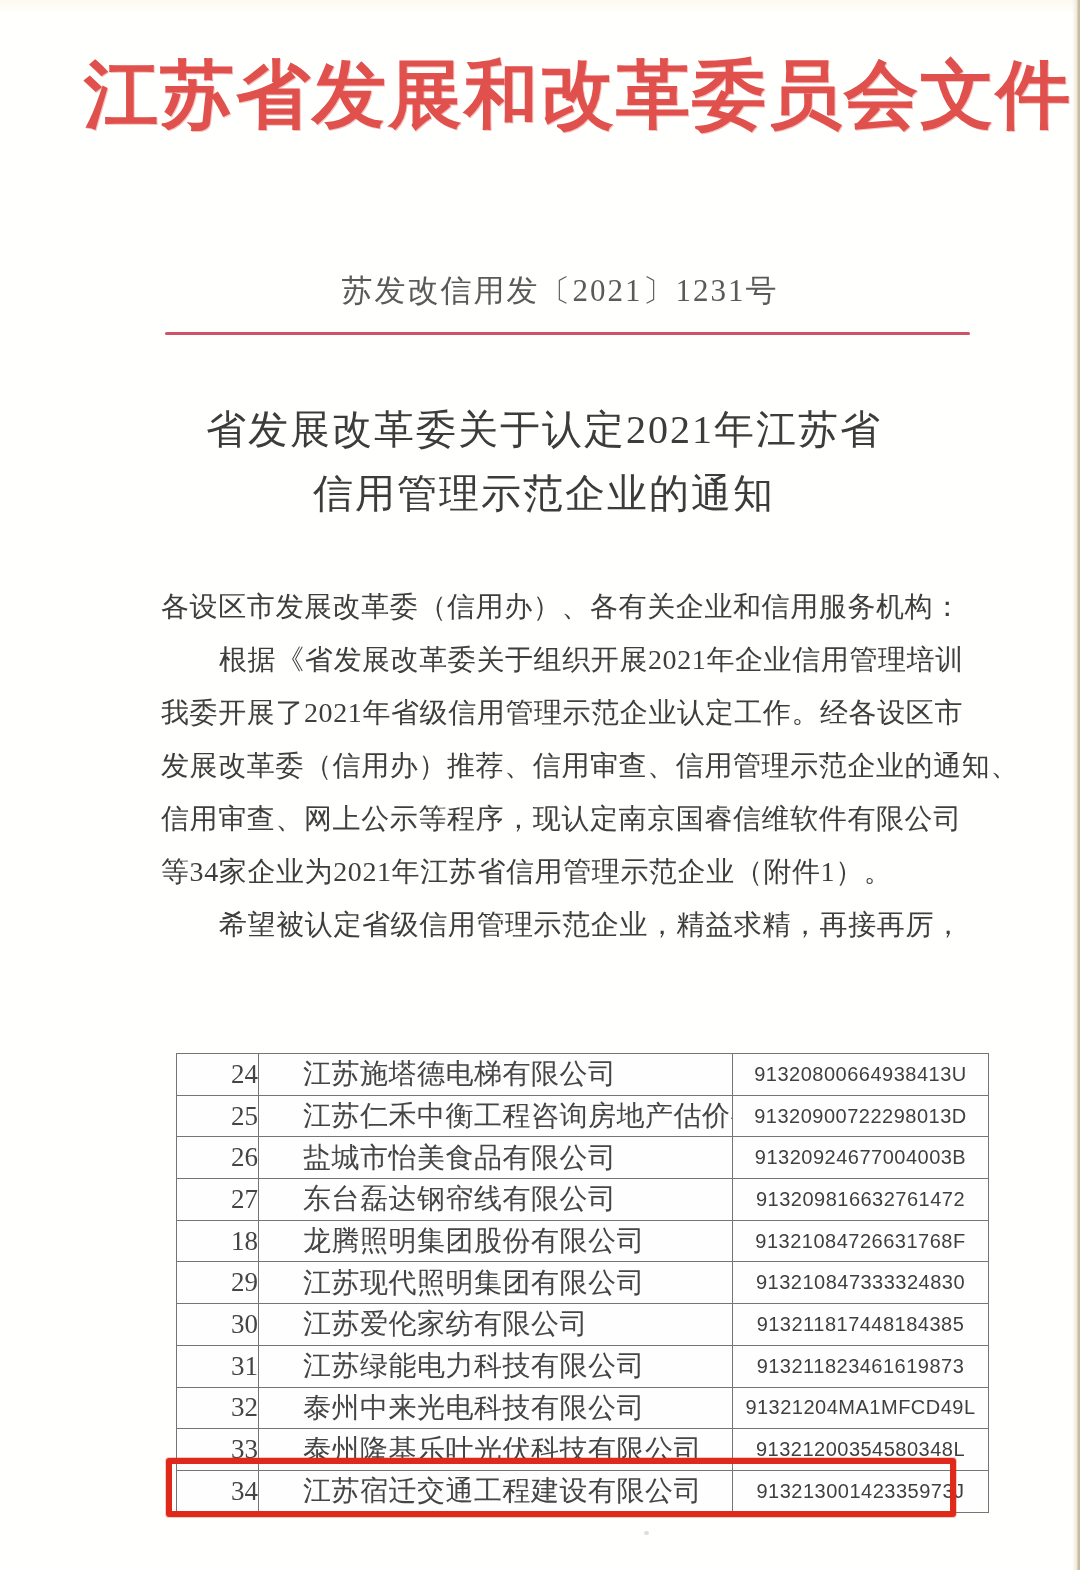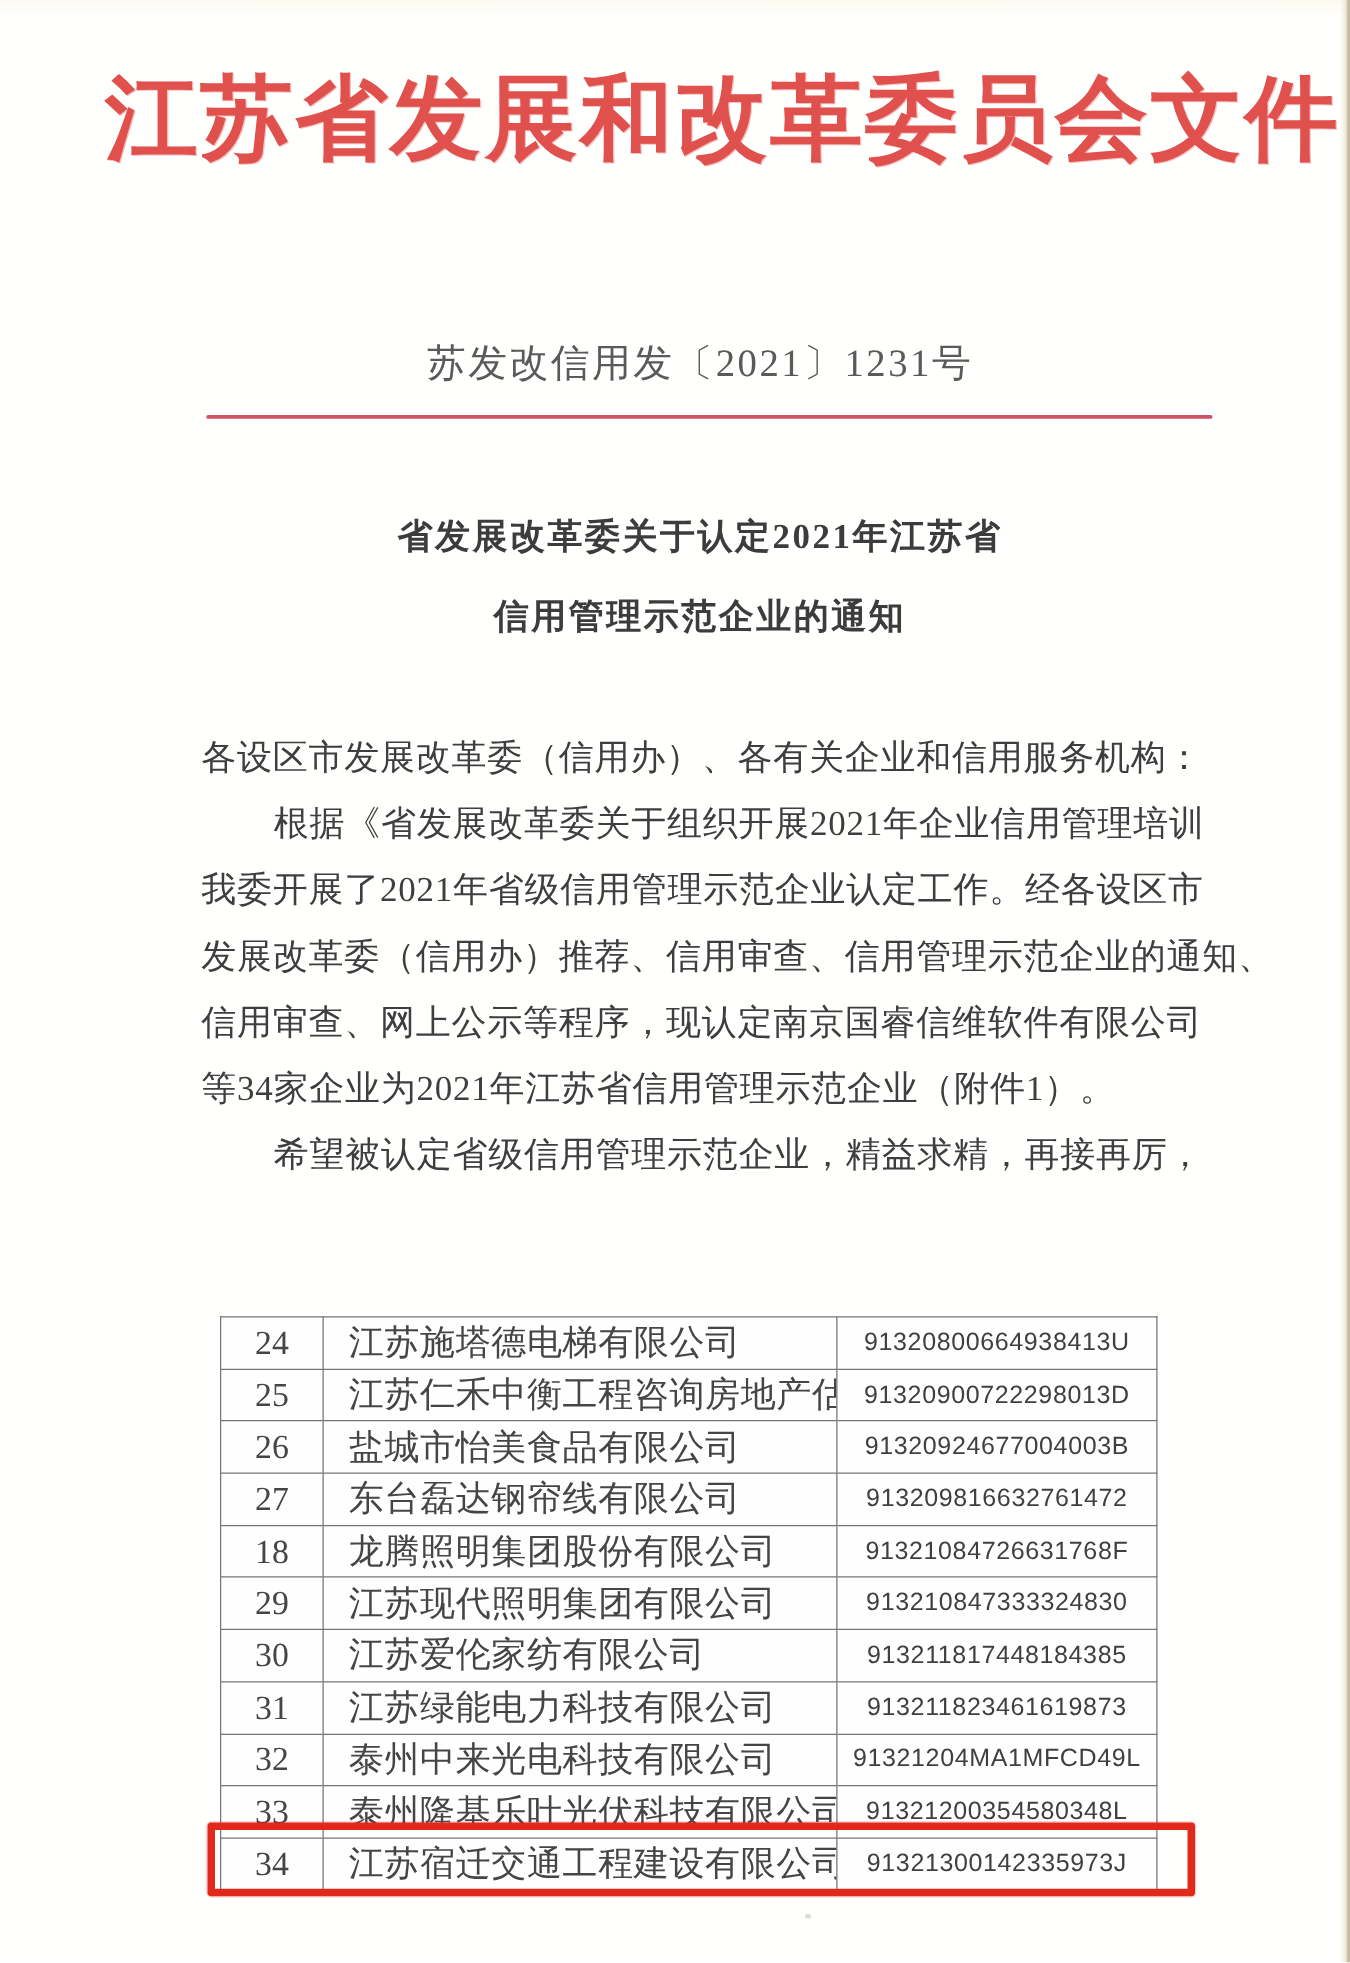--- a/index.html
+++ b/index.html
@@ -44,23 +44,23 @@
     font-size: 31px; letter-spacing: 2px; color: #5a5a5a;
   }
 
   .red-line {
     position: absolute; top: 332px; left: 165px; width: 805px; height: 3px;
     background: var(--separator-red, #cf5368);
     border-radius: 2px;
   }
 
   .notice-title {
-    position: absolute; top: 398px; left: 60px; width: 1000px;
+    position: absolute; top: 398px; left: 44px; width: 1000px;
     text-align: center; color: #3c3c3c;
-    font-size: 28px; font-weight: bold; letter-spacing: 2px; line-height: 64px;
+    font-size: 40px; font-weight: normal; letter-spacing: 2px; line-height: 64px;
   }
 
   .body-text {
     position: absolute; top: 580px; left: 161px; width: 800px;
     font-size: 28px; line-height: 53px; letter-spacing: 0.6px;
     color: #3e3e3e;
   }
   .body-text .line { white-space: nowrap; }
   .body-text .line.indent { text-indent: 58px; }
 
@@ -68,24 +68,24 @@
     position: absolute; top: 1053px; left: 176px; width: 749px;
     border-collapse: collapse; table-layout: fixed;
     color: #454545;
   }
   .company-table td {
     border: 1.5px solid #757575;
     height: 41.7px; overflow: hidden; white-space: nowrap;
     background: #fefefe;
   }
   .company-table td.col-no {
-    width: 82px; text-align: center; font-size: 27px; margin-top: 26px;
+    width: 82px; text-align: right; font-size: 27px; margin-top: 26px;
   }
   .company-table td.col-name {
-    width: 411px; text-align: left; padding-left: 20px; font-size: 28px;
+    width: 474px; text-align: left; padding-left: 44px; font-size: 28px;
     letter-spacing: .5px;
   }
   .company-table td.col-code {
     width: 256px; text-align: center;
     font-family: "Liberation Sans", "DejaVu Sans", sans-serif;
     font-size: 20px; letter-spacing: .5px; color: #3f3f3f;
   }
 
   .highlight-box {
     position: absolute; top: 1458px; left: 166px; width: 790px; height: 59px;

